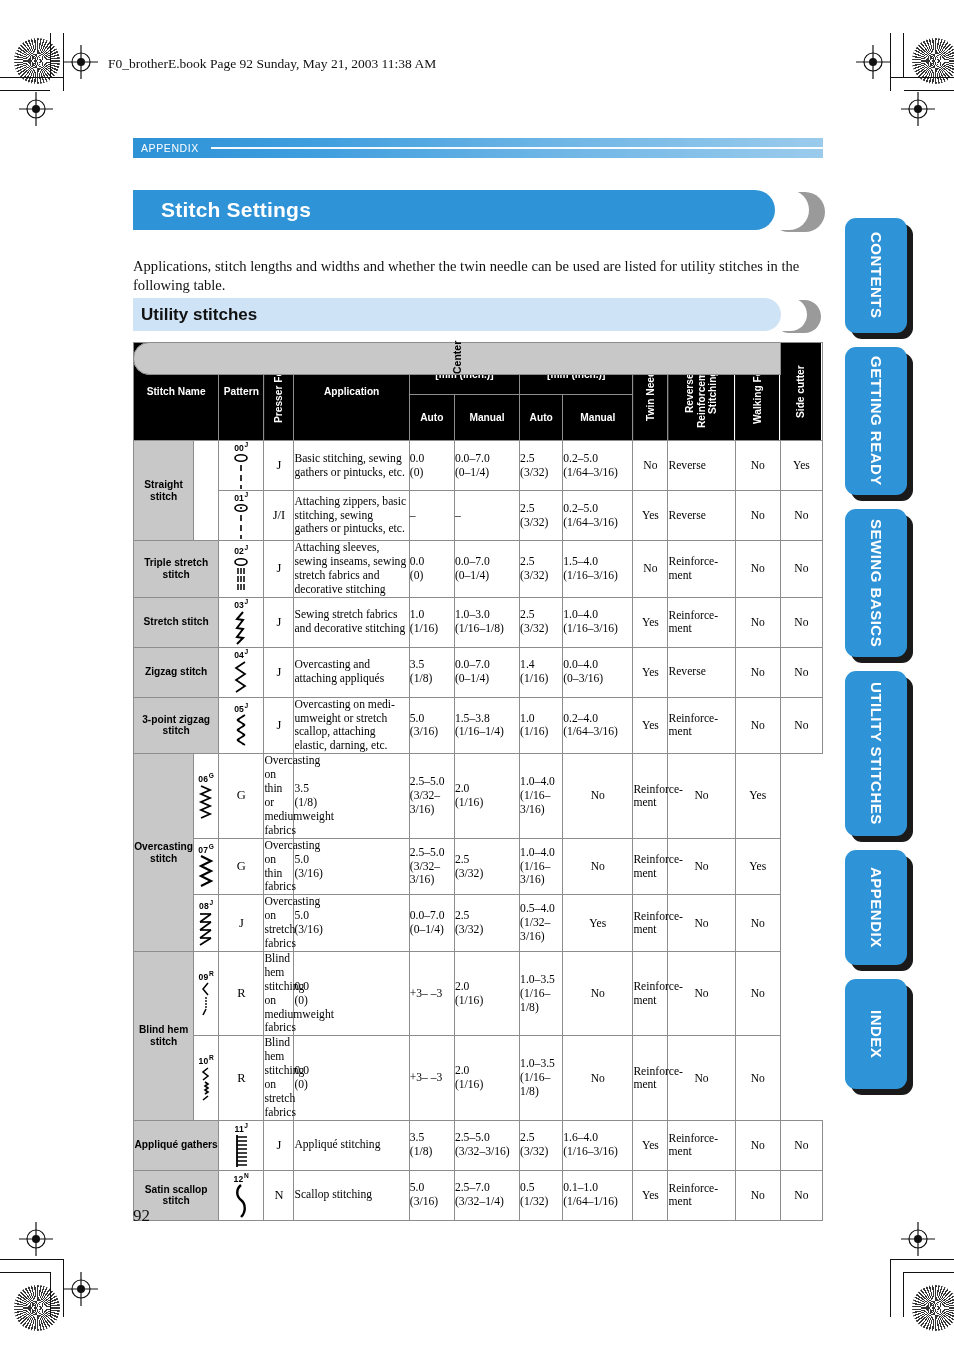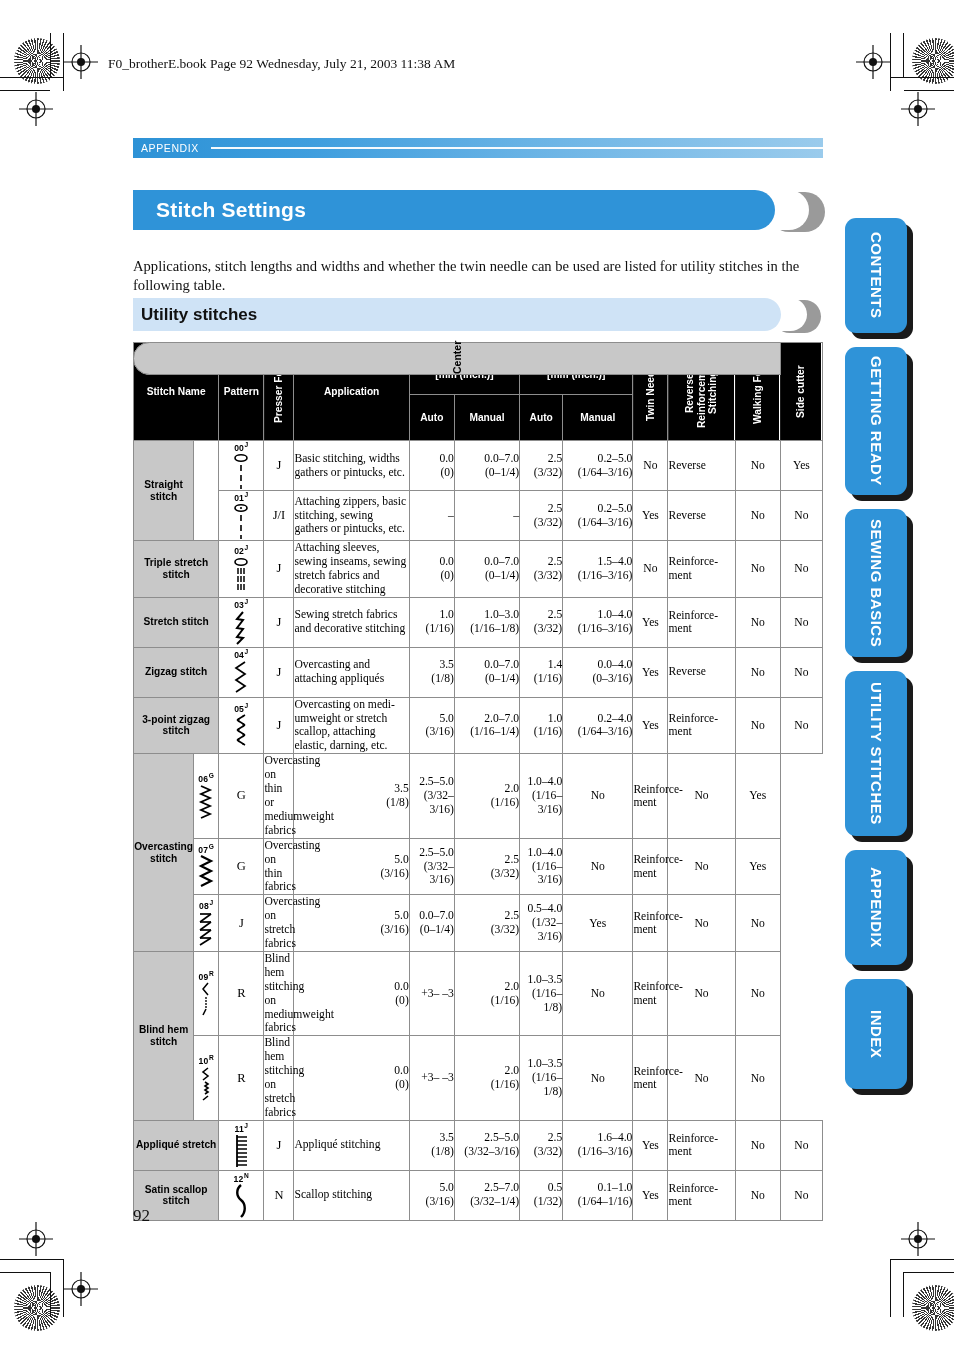--- a/index.html
+++ b/index.html
@@ -53,21 +53,21 @@
   .banner-notch {
     position:absolute; left:620px; top:0px; width:56px; height:40px;
     border-radius:20px; background:#ffffff;
   }
   .banner {
     position:absolute; left:0; top:0; width:642px; height:40px;
     border-radius:0 20px 20px 0; background:#2f93d8;
     display:flex; align-items:center;
   }
   .banner h1 {
-    margin:1px; padding-left:22px;
+    margin:12px; padding-left:16px;
     font-family:"Liberation Sans", sans-serif;
     font-size:21px; font-weight:bold; color:#ffffff; letter-spacing:.2px;
   }
 
   .intro {
     position:absolute; left:133px; top:242px; width:692px;
     font-family:"Liberation Serif", serif; font-size:14.6px; line-height:1.32;
     color:#111;
   }
 
@@ -151,21 +151,21 @@
   td.pattern .pnum sup { font-size:6.6px; font-weight:bold; margin-left:.5px; }
   td.pattern svg { display:block; margin:0 auto; }
   td.foot {
     text-align:center; font-family:"Liberation Serif", serif; font-size:12.5px;
   }
   td.appl {
     font-family:"Liberation Serif", serif; font-size:11.6px;
     padding:3px 4px 3px 5px; line-height:1.2; text-align:left;
   }
   td.num {
-    text-align:right; font-family:"Liberation Serif", serif; font-size:11.6px;
+    text-align:left; font-family:"Liberation Serif", serif; font-size:11.6px;
     line-height:1.2; padding:2px 2px;
   }
   td.num .sec { display:block; }
   td.txt {
     text-align:left; font-family:"Liberation Serif", serif; font-size:11.6px;
     line-height:1.15; padding:2px 4px;
   }
   td.ctr {
     text-align:center; font-family:"Liberation Serif", serif; font-size:11.6px;
   }
@@ -271,21 +271,21 @@
 <div class="cropline" style="left:904px; top:90px; width:50px; height:1px;"></div>
 <div class="cropline" style="left:50px; top:1272px; width:1px; height:45px;"></div>
 <div class="cropline" style="left:63px; top:1259px; width:1px; height:58px;"></div>
 <div class="cropline" style="left:0px; top:1259px; width:63px; height:1px;"></div>
 <div class="cropline" style="left:0px; top:1272px; width:50px; height:1px;"></div>
 <div class="cropline" style="left:890px; top:1259px; width:1px; height:58px;"></div>
 <div class="cropline" style="left:903px; top:1272px; width:1px; height:45px;"></div>
 <div class="cropline" style="left:891px; top:1259px; width:63px; height:1px;"></div>
 <div class="cropline" style="left:904px; top:1272px; width:50px; height:1px;"></div>
 
-<div class="filehdr">F0_brotherE.book  Page 92  Wednesday, July 21, 2003  11:38 AM</div>
+<div class="filehdr">F0_brotherE.book  Page 92  Sunday, May 21, 2003  11:38 AM</div>
 
 <div class="appendix-bar">
   <span class="label">APPENDIX</span>
   <span class="rule"></span>
 </div>
 
 <div class="banner-wrap">
   <div class="banner-shadow"></div>
   <div class="banner-notch"></div>
   <div class="banner">
@@ -357,21 +357,21 @@
           <td class="pattern">
       <span class="pnum">00<sup>J</sup></span>
       <span><svg width="18" height="36" viewBox="0 0 18 36">
                 <ellipse cx="9" cy="5" rx="6" ry="3.2" fill="none" stroke="#000" stroke-width="1.6"></ellipse>
         <line x1="9" y1="12" x2="9" y2="18" stroke="#000" stroke-width="1.6"></line>
         <line x1="9" y1="22" x2="9" y2="28" stroke="#000" stroke-width="1.6"></line>
         <line x1="9" y1="32" x2="9" y2="36" stroke="#000" stroke-width="1.6"></line>
               </svg></span>
     </td>
           <td class="foot">J</td>
-          <td class="appl">Basic stitching, widths gathers or pintucks, etc.</td>
+          <td class="appl">Basic stitching, sewing gathers or pintucks, etc.</td>
           <td class="num">
             <span class="sec">0.0</span>
             <span class="sec">(0)</span>
           </td>
           <td class="num">
             <span class="sec">0.0–7.0</span>
             <span class="sec">(0–1/4)</span>
           </td>
           <td class="num">
             <span class="sec">2.5</span>
@@ -552,21 +552,21 @@
         </g>
               </svg></span>
     </td>
           <td class="foot">J</td>
           <td class="appl">Overcasting on medi-umweight or stretch scallop, attaching elastic, darning, etc.</td>
           <td class="num">
             <span class="sec">5.0</span>
             <span class="sec">(3/16)</span>
           </td>
           <td class="num">
-            <span class="sec">2.0–7.0</span>
+            <span class="sec">1.5–3.8</span>
             <span class="sec">(1/16–1/4)</span>
           </td>
           <td class="num">
             <span class="sec">1.0</span>
             <span class="sec">(1/16)</span>
           </td>
           <td class="num">
             <span class="sec">0.2–4.0</span>
             <span class="sec">(1/64–3/16)</span>
           </td>
@@ -741,21 +741,21 @@
           <td class="num">
             <span class="sec">1.0–3.5</span>
             <span class="sec">(1/16–1/8)</span>
           </td>
           <td class="ctr">No</td>
           <td class="txt">Reinforce-<br>ment</td>
           <td class="ctr">No</td>
           <td class="ctr">No</td>
         </tr>
         <tr style="height: 50px;">
-          <td class="name" colspan="2">Appliqué stretch</td>
+          <td class="name" colspan="2">Appliqué gathers</td>
           <td class="pattern">
       <span class="pnum">11<sup>J</sup></span>
       <span><svg width="18" height="34" viewBox="0 0 18 34">
                 <line x1="5" y1="1" x2="5" y2="33" stroke="#000" stroke-width="1.8"></line>
         <g stroke="#000" stroke-width="1.5">
         <line x1="5" y1="3" x2="15" y2="3"></line>
                   <line x1="5" y1="7" x2="15" y2="7"></line>
         <line x1="5" y1="11" x2="15" y2="11"></line>
                   <line x1="5" y1="15" x2="15" y2="15"></line>
         <line x1="5" y1="19" x2="15" y2="19"></line>

